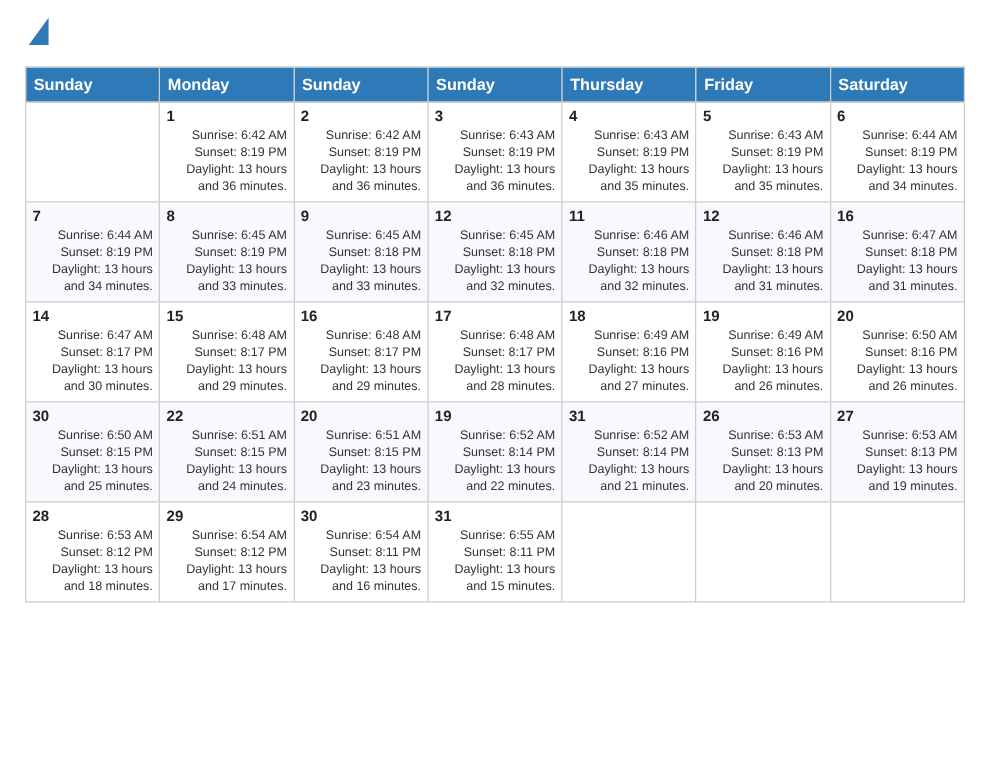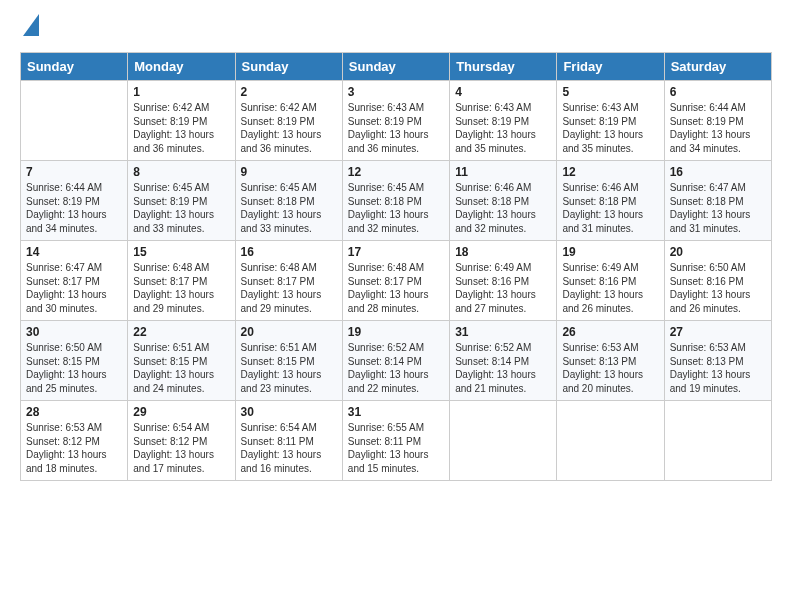--- a/index.html
+++ b/index.html
@@ -61,20 +61,21 @@
     }
     .day-number {
       font-weight: bold;
       font-size: 12px;
       margin-bottom: 2px;
     }
     .day-info {
       line-height: 1.35;
       font-size: 10px;
       color: #333;
+      text-align: right;
     }
     tbody tr:nth-child(even) td {
       background: #f7f9fc;
     }
     tbody tr:nth-child(odd) td {
       background: #fff;
     }
     .empty {
       background: #fff !important;
     }

